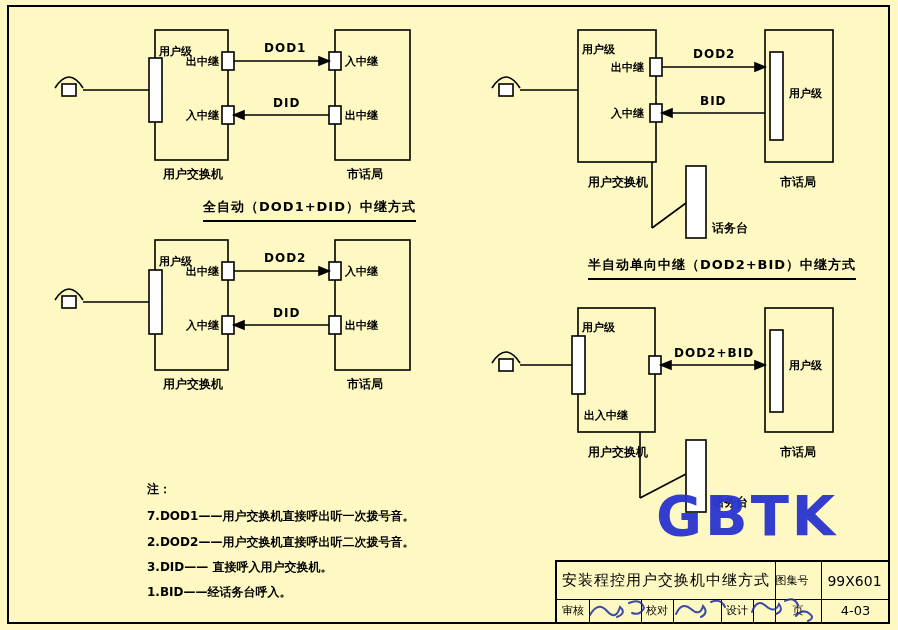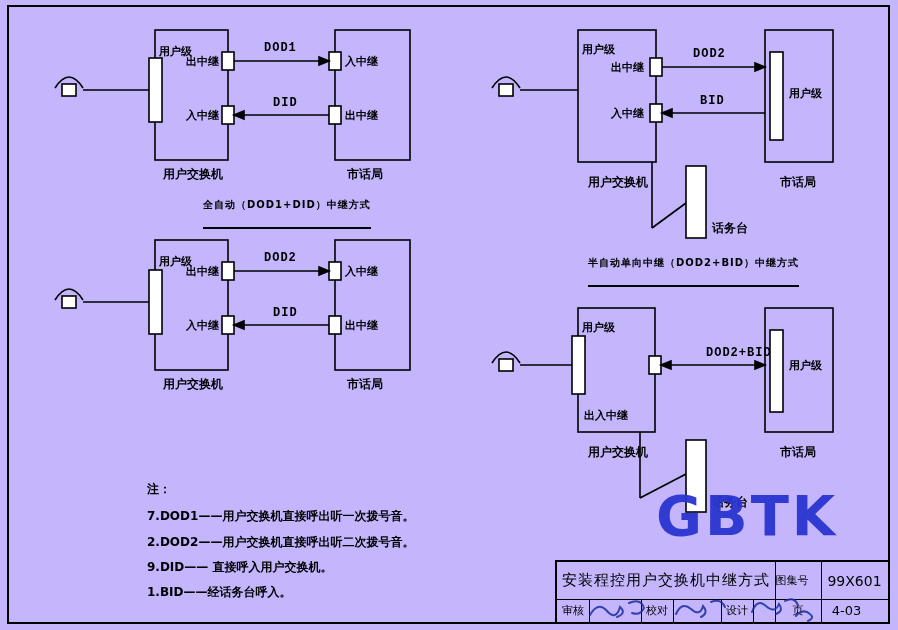--- a/index.html
+++ b/index.html
@@ -1,24 +1,24 @@
 <!DOCTYPE html>
 <html><head>
 <meta charset="utf-8">
 <style>
   html,body{margin:0;padding:0;background:#e8e8e8;}
-  .page{position:relative;width:898px;height:630px;background:#c4b5fd;
+  .page{position:relative;width:898px;height:630px;background:#fef9c3;
         font-family:"DejaVu Sans","Liberation Sans",sans-serif;color:#000;overflow:hidden;}
   .frame{position:absolute;left:7px;top:5px;width:879px;height:615px;border:2px solid #000;}
   svg.lines,svg.ink{position:absolute;left:0;top:0;pointer-events:none;}
   .lbl{position:absolute;font-size:11px;font-weight:bold;white-space:nowrap;line-height:1;}
   .name{position:absolute;font-size:12px;font-weight:bold;white-space:nowrap;line-height:1;}
-  .trunk{position:absolute;font-size:12px;font-weight:bold;white-space:nowrap;letter-spacing:1px;line-height:1;font-family:Liberation Mono, monospace;}
-  .cap{position:absolute;font-size:10px;font-weight:bold;white-space:nowrap;line-height:1;
-       border-bottom:2px solid #000;padding-bottom:17px;letter-spacing:1px;}
+  .trunk{position:absolute;font-size:12px;font-weight:bold;white-space:nowrap;letter-spacing:1px;line-height:1;}
+  .cap{position:absolute;font-size:13px;font-weight:bold;white-space:nowrap;line-height:1;
+       border-bottom:2px solid #000;padding-bottom:7px;letter-spacing:1px;}
   .note{position:absolute;font-size:12px;font-weight:bold;white-space:nowrap;line-height:1;}
   .tb{position:absolute;left:555px;top:560px;width:335px;height:64px;border:2px solid #000;box-sizing:border-box;}
   .tb .cell{position:absolute;display:flex;align-items:center;justify-content:center;
             font-weight:normal;box-sizing:border-box;}
   .tb .vline{position:absolute;top:0;width:0;border-left:1.5px solid #000;}
   .tb .hline{position:absolute;left:0;width:100%;height:0;border-top:1.5px solid #000;}
   .watermark{position:absolute;left:656px;top:488px;font-size:56px;font-weight:bold;
              letter-spacing:3px;line-height:1;opacity:.95;text-align:center;}
 </style>
 </head>
@@ -150,50 +150,50 @@
   <div class="trunk" style="left:693px;top:48px">DOD2</div>
   <div class="trunk" style="left:700px;top:95px">BID</div>
   <div class="name" style="left:588px;top:176px">用户交换机</div>
   <div class="name" style="left:780px;top:176px">市话局</div>
   <div class="name" style="left:712px;top:222px">话务台</div>
   <div class="cap" style="left:588px;top:258px">半自动单向中继（DOD2+BID）中继方式</div>
 
   <div class="lbl" style="left:582px;top:322px">用户级</div>
   <div class="lbl" style="left:584px;top:410px">出入中继</div>
   <div class="lbl" style="left:789px;top:360px">用户级</div>
-  <div class="trunk" style="left:706px;top:347px">DOD2+BID</div>
+  <div class="trunk" style="left:674px;top:347px">DOD2+BID</div>
   <div class="name" style="left:588px;top:446px">用户交换机</div>
   <div class="name" style="left:780px;top:446px">市话局</div>
   <div class="name" style="left:712px;top:496px">话务台</div>
 
   <div class="note" style="left:147px;top:483px">注：</div>
   <div class="note" style="left:147px;top:510px">7.DOD1——用户交换机直接呼出听一次拨号音。</div>
   <div class="note" style="left:147px;top:536px">2.DOD2——用户交换机直接呼出听二次拨号音。</div>
-  <div class="note" style="left:147px;top:561px">9.DID—— 直接呼入用户交换机。</div>
+  <div class="note" style="left:147px;top:561px">3.DID—— 直接呼入用户交换机。</div>
   <div class="note" style="left:147px;top:586px">1.BID——经话务台呼入。</div>
 
   <div class="tb">
     <div class="hline" style="top:37px"></div>
     <div class="vline" style="left:218px;height:60px"></div>
     <div class="vline" style="left:264px;height:60px"></div>
     <div class="vline" style="left:32px;top:37px;height:23px"></div>
     <div class="vline" style="left:84px;top:37px;height:23px"></div>
     <div class="vline" style="left:116px;top:37px;height:23px"></div>
     <div class="vline" style="left:164px;top:37px;height:23px"></div>
     <div class="vline" style="left:196px;top:37px;height:23px"></div>
 
     <div class="cell" style="left:0;top:0;width:218px;height:37px;font-size:15px;letter-spacing:1px">安装程控用户交换机中继方式</div>
     <div class="cell" style="left:212px;top:0;width:46px;height:37px;font-size:11px">图集号</div>
     <div class="cell" style="left:264px;top:0;width:67px;height:37px;font-size:14px">99X601</div>
 
     <div class="cell" style="left:0;top:37px;width:32px;height:23px;font-size:11px">审核</div>
     <div class="cell" style="left:84px;top:37px;width:32px;height:23px;font-size:11px">校对</div>
     <div class="cell" style="left:164px;top:37px;width:32px;height:23px;font-size:11px">设计</div>
     <div class="cell" style="left:218px;top:37px;width:46px;height:23px;font-size:11px">页</div>
-    <div class="cell" style="left:256px;top:37px;width:67px;height:23px;font-size:13px">4-03</div>
+    <div class="cell" style="left:265px;top:37px;width:67px;height:23px;font-size:13px">4-03</div>
   </div>
 
   <svg class="ink" width="898" height="630" viewBox="0 0 898 630">
     <g stroke="#1b2f9e" stroke-width="2" fill="none" opacity="0.85" stroke-linecap="round">
       <path d="M590,615 q8,-14 17,-4 t13,-4 q7,6 -3,10 m12,-14 q12,-5 15,5 q-4,8 -12,5"></path>
       <path d="M676,614 q6,-13 15,-5 t12,-3 q6,7 -2,11 m10,-15 q10,-4 14,5"></path>
       <path d="M752,612 q5,-14 14,-6 t13,-2 q5,7 -3,10 m9,-13 q9,-5 13,4"></path>
       <path d="M796,616 q7,-8 14,-2 q5,4 -2,7"></path>
     </g>
   </svg>

